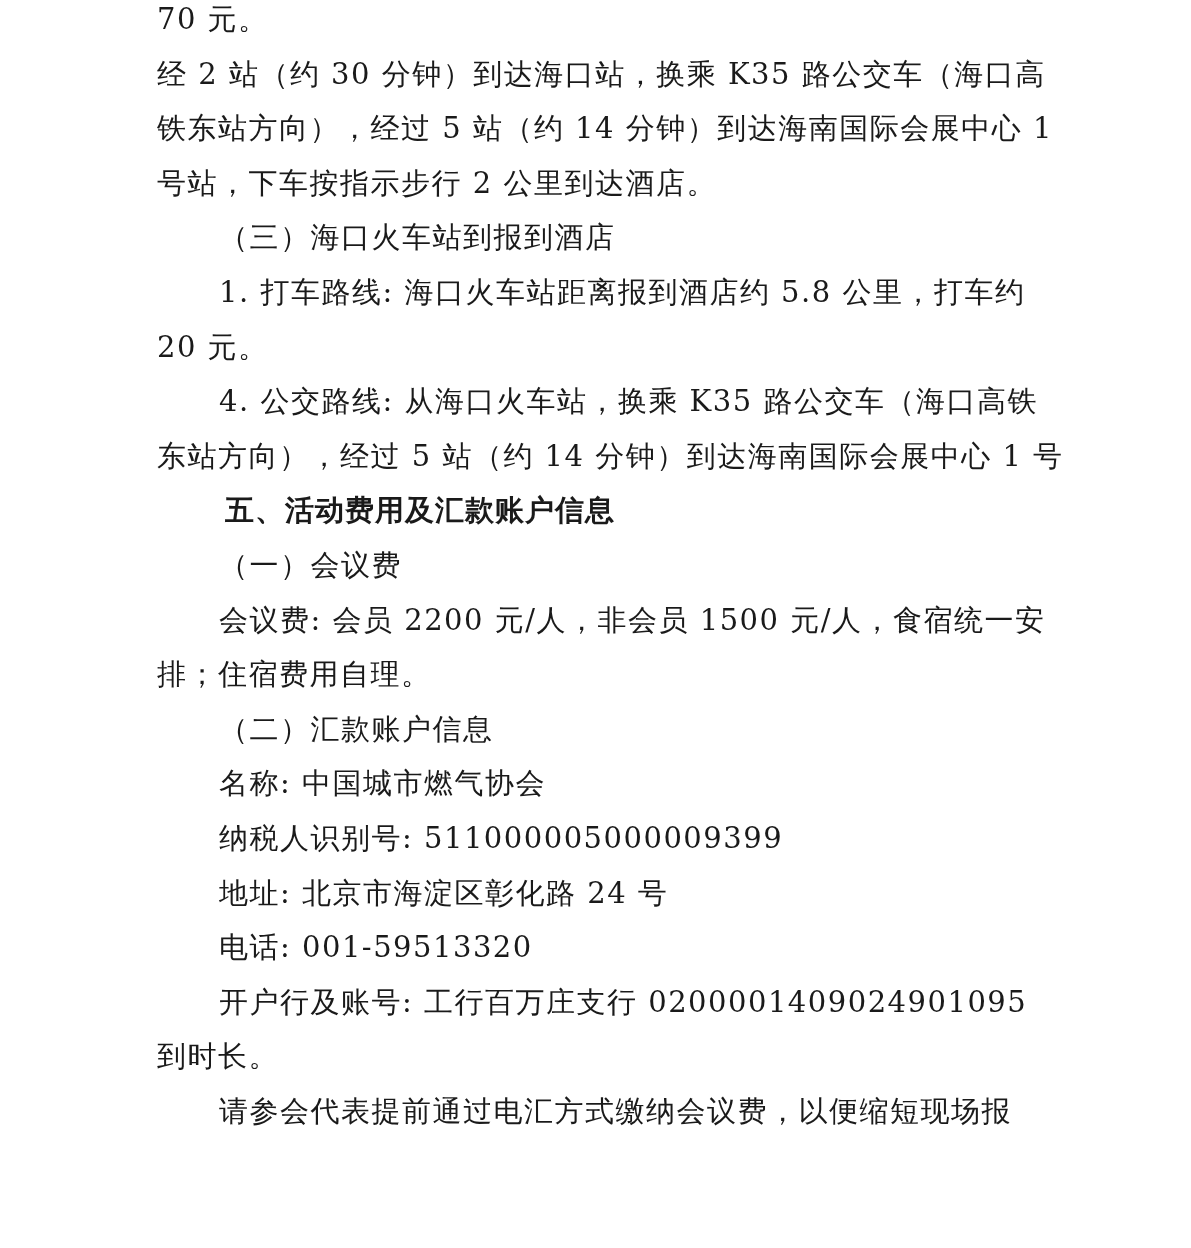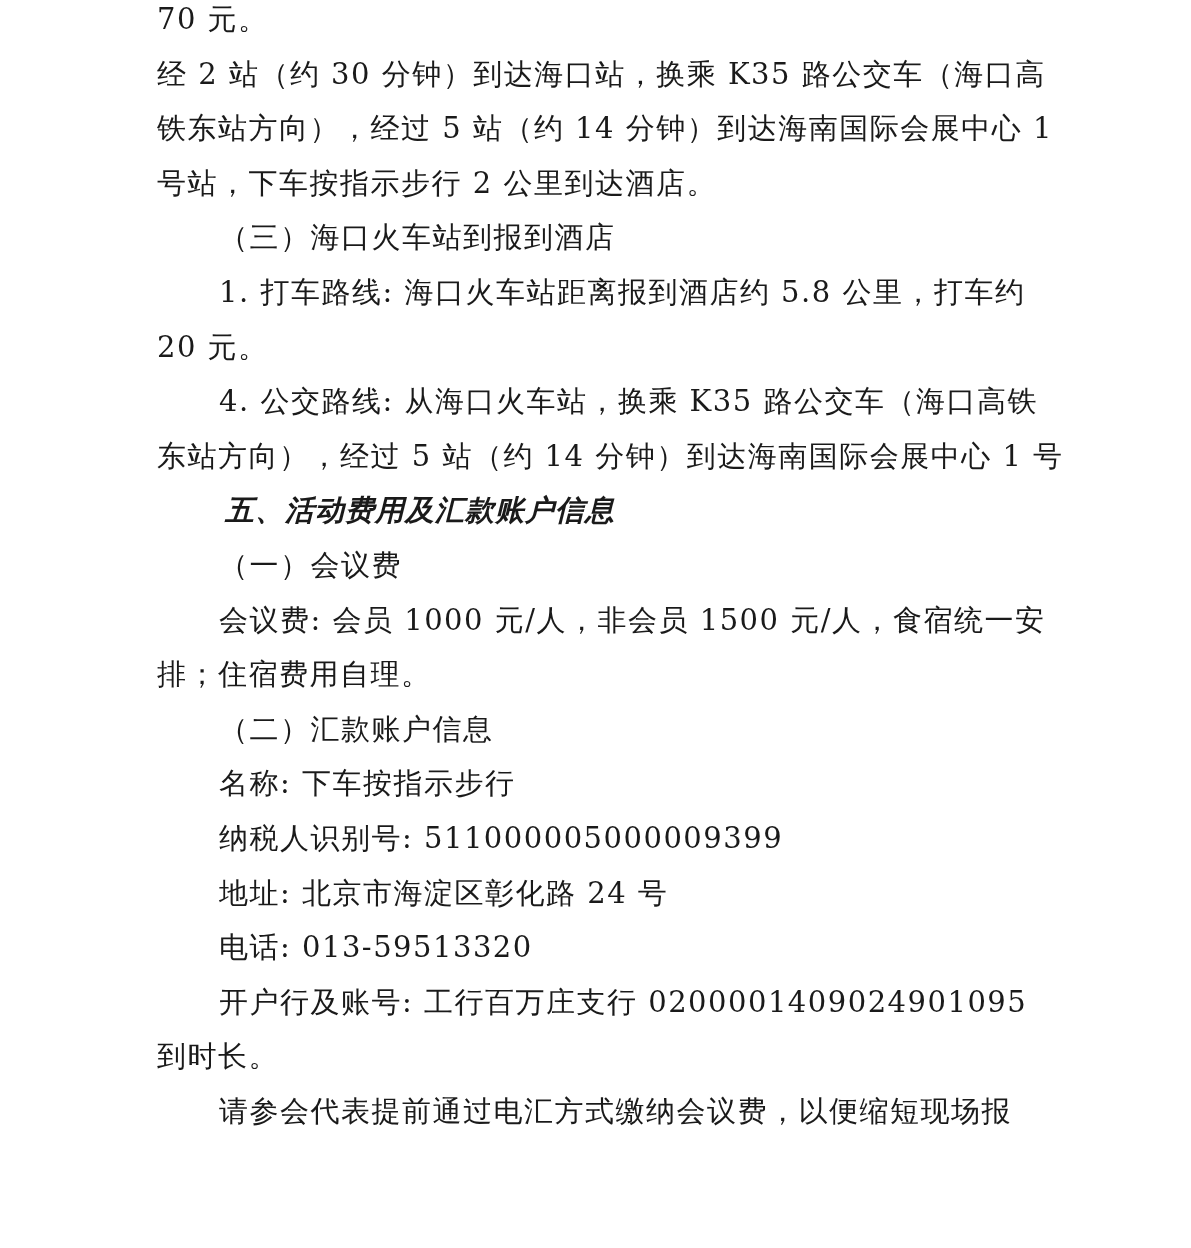--- a/index.html
+++ b/index.html
@@ -40,47 +40,47 @@
     <span class="line" style="padding-left:62px">1. 打车路线: 海口火车站距离报到酒店约 5.8 公里，打车约</span>
     <span class="line">20 元。</span>
   </div>
 
   <div>
     <span class="line" style="padding-left:62px">4. 公交路线: 从海口火车站，换乘 K35 路公交车（海口高铁</span>
     <span class="line">东站方向），经过 5 站（约 14 分钟）到达海南国际会展中心 1 号</span>
   </div>
 
   <div>
-    <span class="line" style="padding-left:68px; font-family:'DejaVu Sans','Liberation Sans',sans-serif; font-weight:bold; letter-spacing:1px;font-style:italic;">五、活动费用及汇款账户信息</span>
+    <span class="line" style="padding-left:68px; font-family:'DejaVu Sans','Liberation Sans',sans-serif; font-weight:bold; letter-spacing:1px;">五、活动费用及汇款账户信息</span>
   </div>
 
   <div>
     <span class="line" style="padding-left:62px">（一）会议费</span>
   </div>
 
   <div>
-    <span class="line" style="padding-left:62px">会议费: 会员 1000 元/人，非会员 1500 元/人，食宿统一安</span>
+    <span class="line" style="padding-left:62px">会议费: 会员 2200 元/人，非会员 1500 元/人，食宿统一安</span>
     <span class="line">排；住宿费用自理。</span>
   </div>
 
   <div>
     <span class="line" style="padding-left:62px">（二）汇款账户信息</span>
   </div>
 
   <div>
-    <span class="line" style="padding-left:62px">名称: 下车按指示步行</span>
+    <span class="line" style="padding-left:62px">名称: 中国城市燃气协会</span>
   </div>
   <div>
     <span class="line" style="padding-left:62px">纳税人识别号: 511000005000009399</span>
   </div>
   <div>
     <span class="line" style="padding-left:62px">地址: 北京市海淀区彰化路 24 号</span>
   </div>
   <div>
-    <span class="line" style="padding-left:62px">电话: 013-59513320</span>
+    <span class="line" style="padding-left:62px">电话: 001-59513320</span>
   </div>
   <div>
     <span class="line" style="padding-left:62px">开户行及账号: 工行百万庄支行 0200001409024901095</span>
   </div>
 
   <div>
     <span class="line">到时长。</span>
     <span class="line" style="padding-left:62px">请参会代表提前通过电汇方式缴纳会议费，以便缩短现场报</span>
   </div>
 </div>

